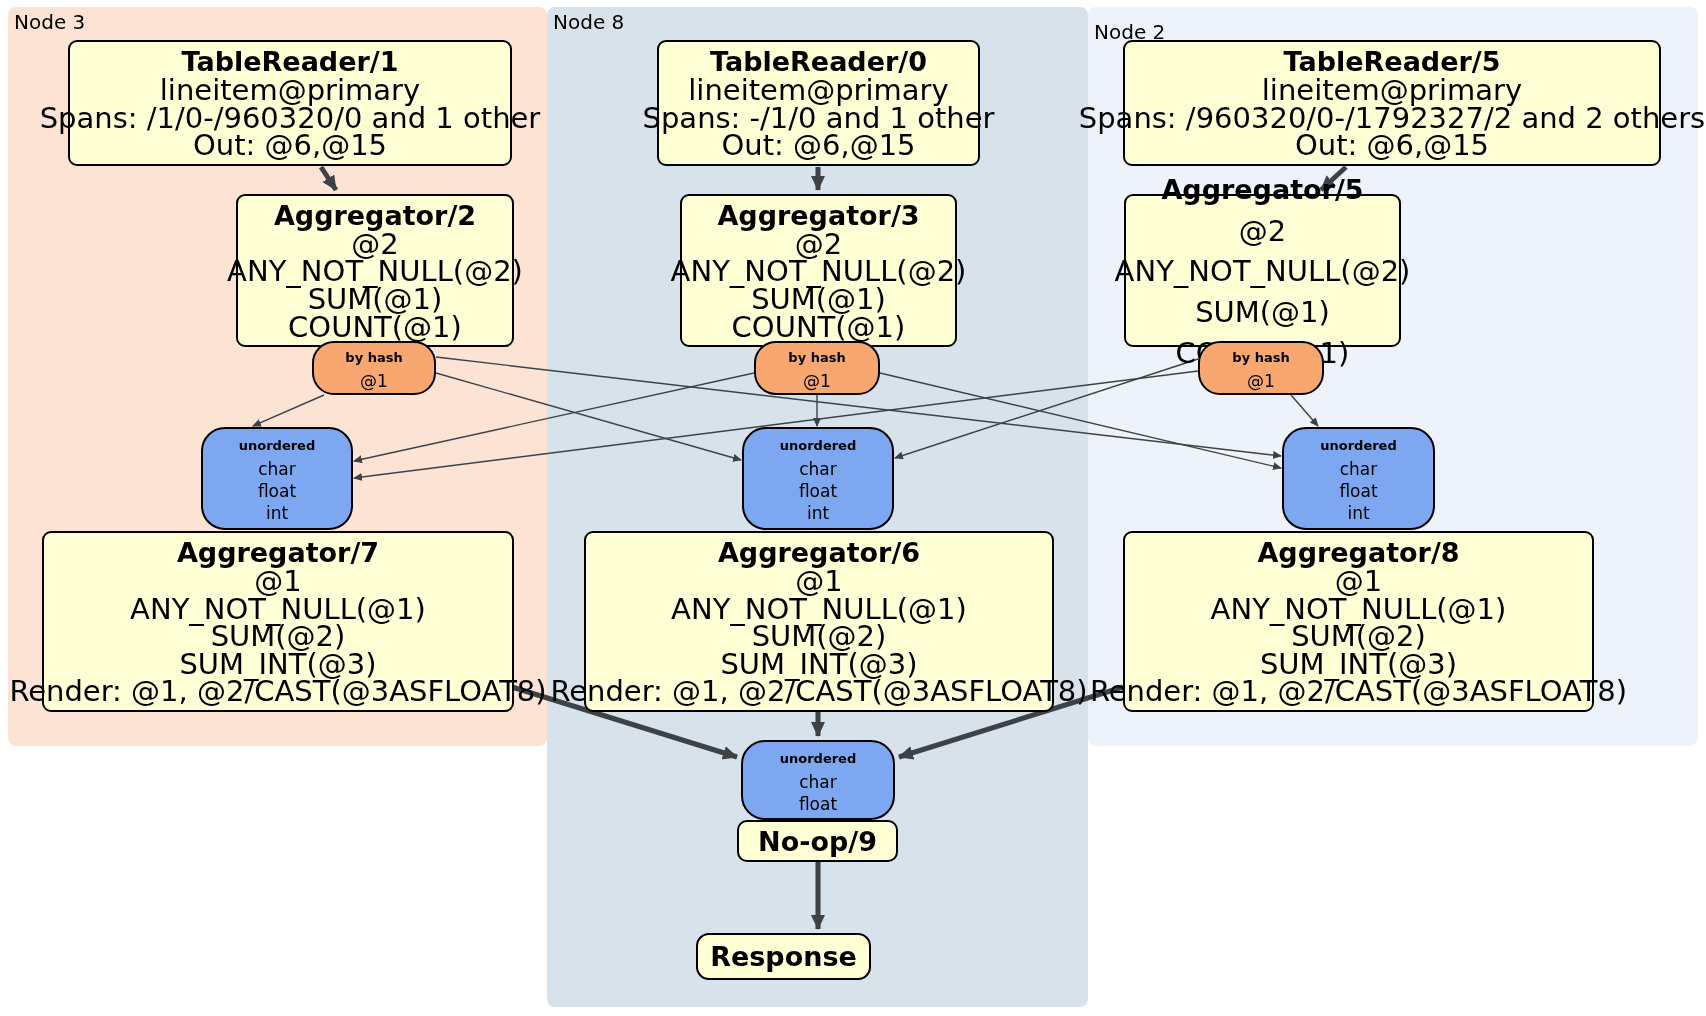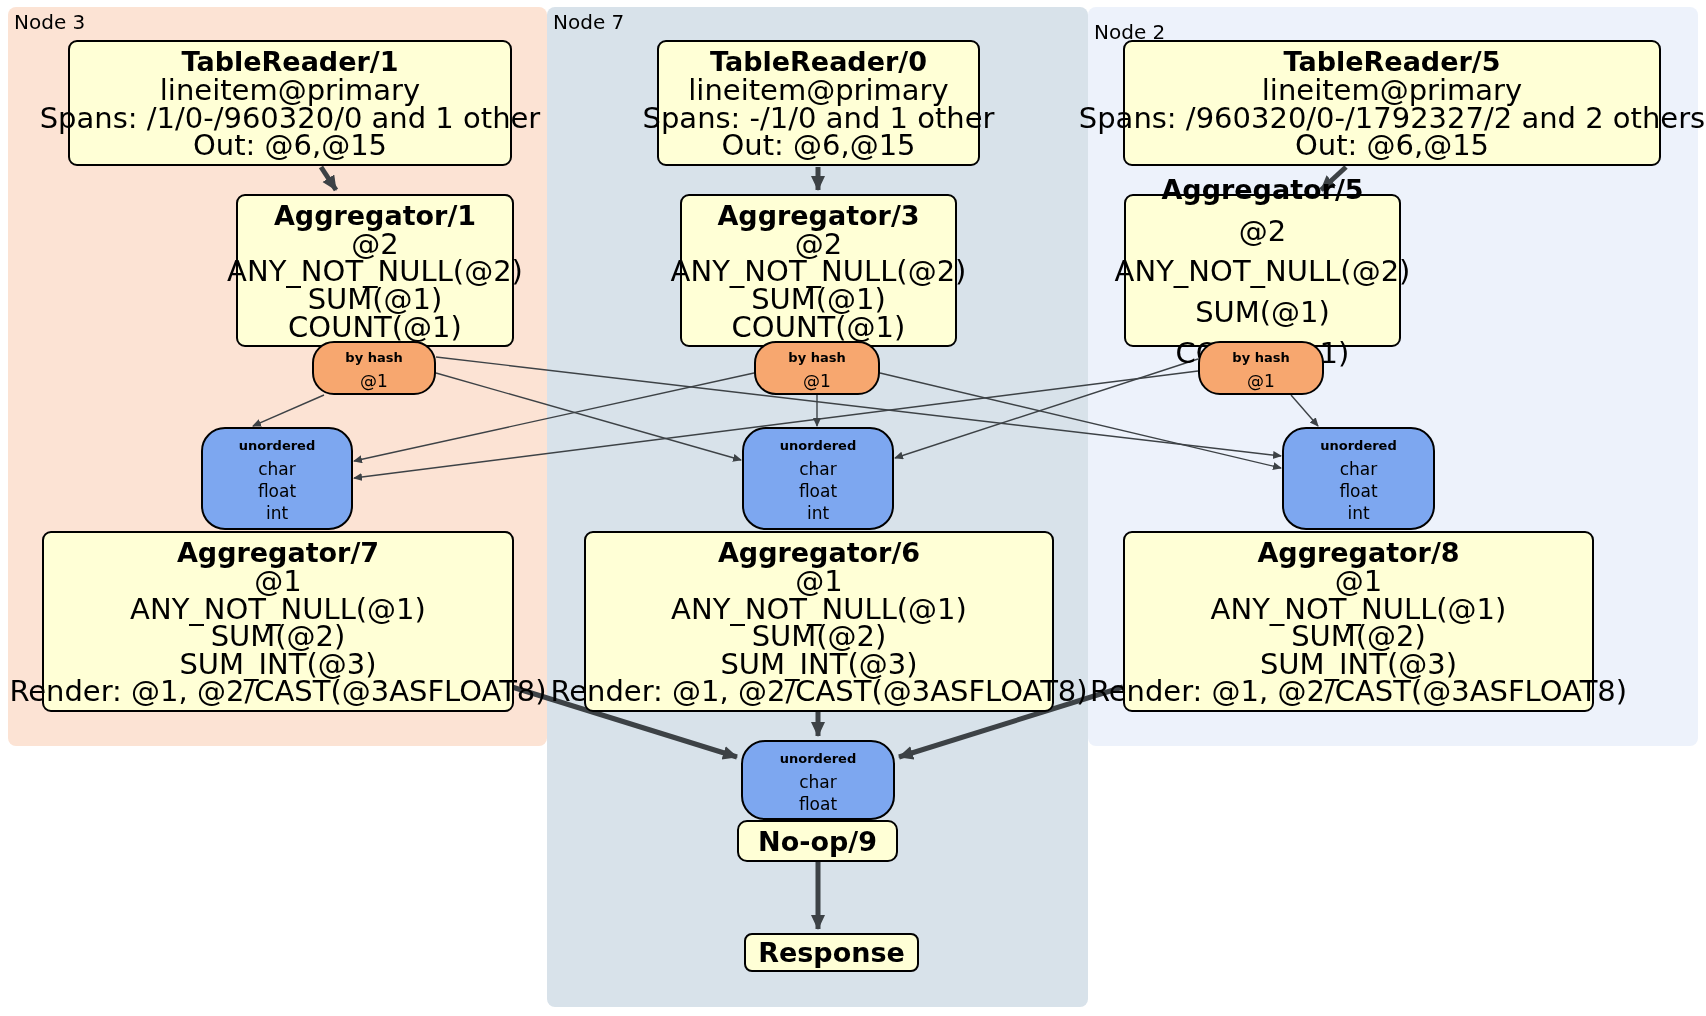--- a/index.html
+++ b/index.html
@@ -67,21 +67,21 @@
   #box-tr1  { left: 68px;   top: 40px;  width: 444px; height: 126px; }
   #box-agg4 { left: 236px;  top: 194px; width: 278px; height: 153px; }
   #box-agg7 { left: 42px;   top: 531px; width: 472px; height: 181px; }
   #box-tr0  { left: 657px;  top: 40px;  width: 323px; height: 126px; }
   #box-agg3 { left: 680px;  top: 194px; width: 277px; height: 153px; }
   #box-agg6 { left: 584px;  top: 531px; width: 470px; height: 181px; }
   #box-tr2  { left: 1123px; top: 40px;  width: 538px; height: 126px; }
   #box-agg5 { left: 1124px; top: 194px; width: 277px; height: 153px; gap: 13px; }
   #box-agg8 { left: 1123px; top: 531px; width: 471px; height: 181px; }
   #box-noop9    { left: 737px; top: 820px; width: 161px; height: 42px; border-radius: 10px; }
-  #box-response { left: 744px; top: 933px; width: 175px; height: 39px; border-radius: 8px; }
+  #box-response { left: 696px; top: 933px; width: 175px; height: 47px; border-radius: 13px; }
 
   
   #box-hash3 { left: 312px;  top: 341px; width: 124px; height: 54px; }
   #box-hash1 { left: 754px;  top: 341px; width: 126px; height: 54px; }
   #box-hash2 { left: 1198px; top: 341px; width: 126px; height: 54px; }
 
   
   #box-un3 { left: 201px;  top: 427px; width: 152px; height: 103px; }
   #box-un1 { left: 742px;  top: 427px; width: 152px; height: 103px; }
   #box-un2 { left: 1282px; top: 427px; width: 153px; height: 103px; }
@@ -89,21 +89,21 @@
 </style>
 </head>
 <body>
 
 <div id="canvas">
 
   <div class="region" id="region-node3"></div>
   <div class="region" id="region-node1"></div>
   <div class="region" id="region-node2"></div>
   <div class="region-label" id="label-node3">Node 3</div>
-  <div class="region-label" id="label-node1">Node 7</div>
+  <div class="region-label" id="label-node1">Node 8</div>
   <div class="region-label" id="label-node2">Node 2</div>
 
   <svg id="edge-layer" width="1706" height="1016" viewBox="0 0 1706 1016">
     <defs>
       <marker id="arrow-big" markerUnits="userSpaceOnUse" markerWidth="20" markerHeight="16" refX="14" refY="7" orient="auto">
         <path class="arrowhead" d="M0,0 L15,7 L0,14 z"></path>
       </marker>
       <marker id="arrow-small" markerUnits="userSpaceOnUse" markerWidth="12" markerHeight="10" refX="8" refY="4" orient="auto">
         <path class="arrowhead" d="M0,0 L9,4 L0,8 z"></path>
       </marker>
@@ -127,21 +127,21 @@
     <line class="edge-stream" x1="1291" y1="395" x2="1318" y2="426" marker-end="url(#arrow-small)"></line>
   </svg>
 
   <div class="box processor" id="box-tr1">
     <div class="title">TableReader/1</div>
     <div class="detail">lineitem@primary</div>
     <div class="detail">Spans: /1/0-/960320/0 and 1 other</div>
     <div class="detail">Out: @6,@15</div>
   </div>
   <div class="box processor" id="box-agg4">
-    <div class="title">Aggregator/1</div>
+    <div class="title">Aggregator/2</div>
     <div class="detail">@2</div>
     <div class="detail">ANY_NOT_NULL(@2)</div>
     <div class="detail">SUM(@1)</div>
     <div class="detail">COUNT(@1)</div>
   </div>
   <div class="box router" id="box-hash3">
     <div class="title">by hash</div>
     <div class="detail">@1</div>
   </div>
   <div class="box stream" id="box-un3">

